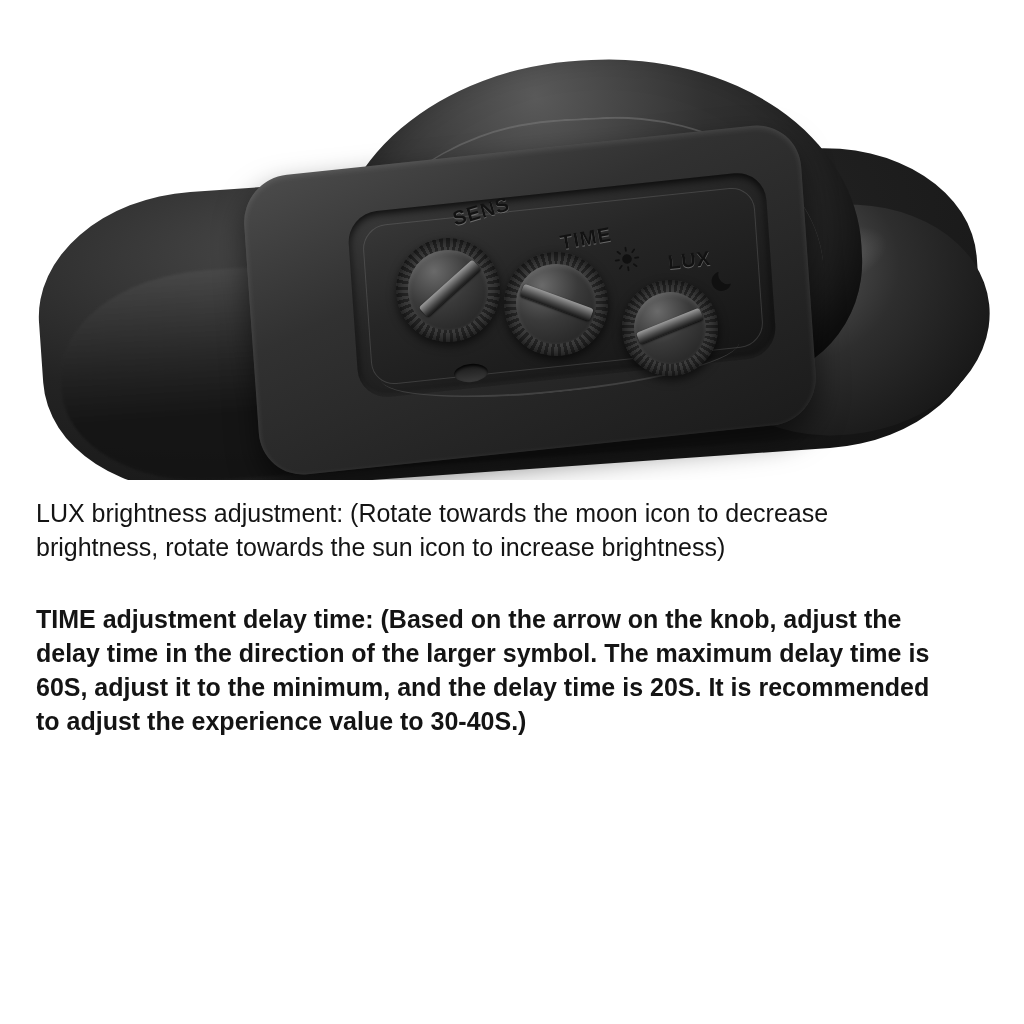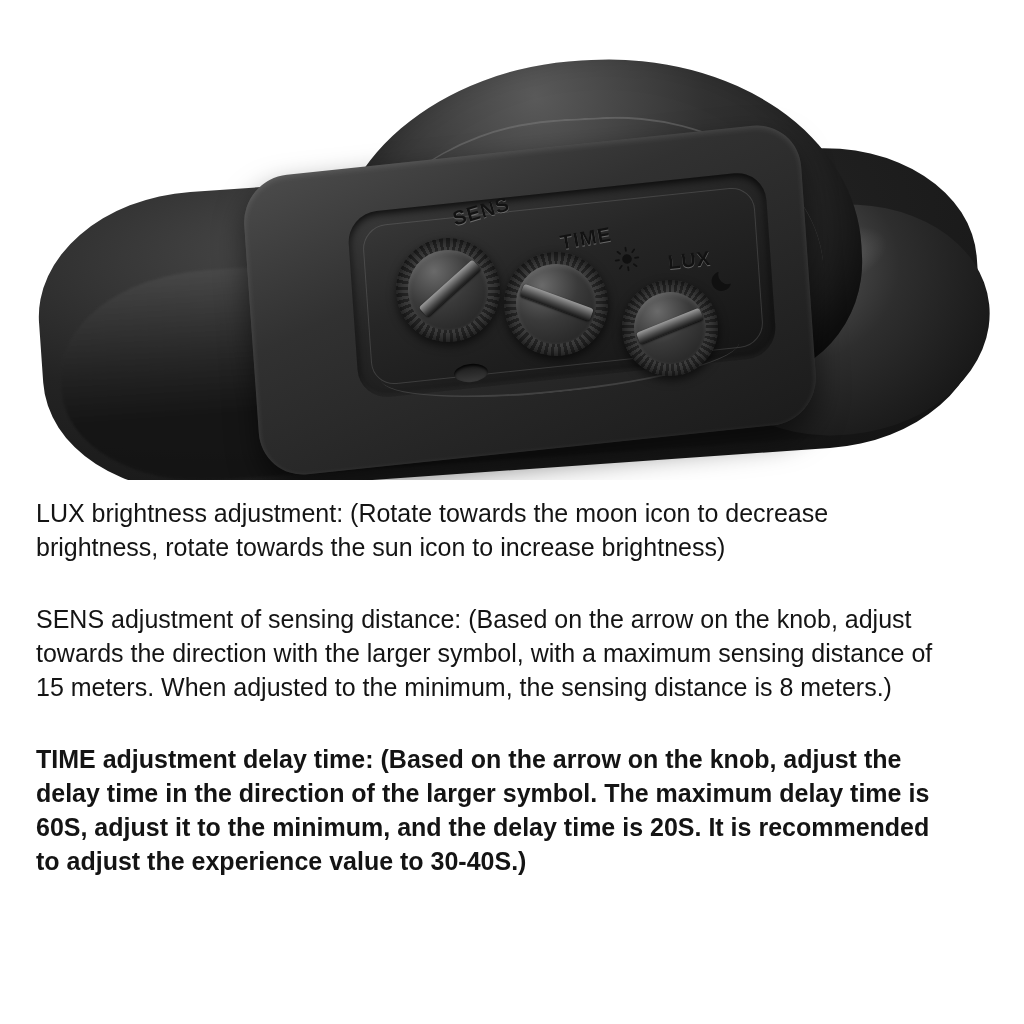--- a/index.html
+++ b/index.html
@@ -292,15 +292,14 @@
     <circle cx="12" cy="12" r="4.4" fill="#101010"></circle>
   </svg>
 
   <svg class="moon-icon" viewBox="0 0 24 24">
     <path d="M17.5 15.8A8.2 8.2 0 0 1 8.4 4.4a8.4 8.4 0 1 0 9.1 11.4z" fill="#101010"></path>
   </svg>
 </div>
 
 <div class="text-block">
   <p class="para">LUX brightness adjustment: (Rotate towards the moon icon to decrease brightness, rotate towards the sun icon to increase brightness)</p>
-  <p class="para">SENS adjustment of sensing distance: (Based on the arrow on the knob, adjust towards the direction with the larger symbol, with a maximum sensing distance of 15 meters. When adjusted to the minimum, the sensing distance is 8 meters.)</p>
   <p class="para">TIME adjustment delay time: (Based on the arrow on the knob, adjust the delay time in the direction of the larger symbol. The maximum delay time is 60S, adjust it to the minimum, and the delay time is 20S. It is recommended to adjust the experience value to 30-40S.)</p>
 </div>
 
 </body></html>

